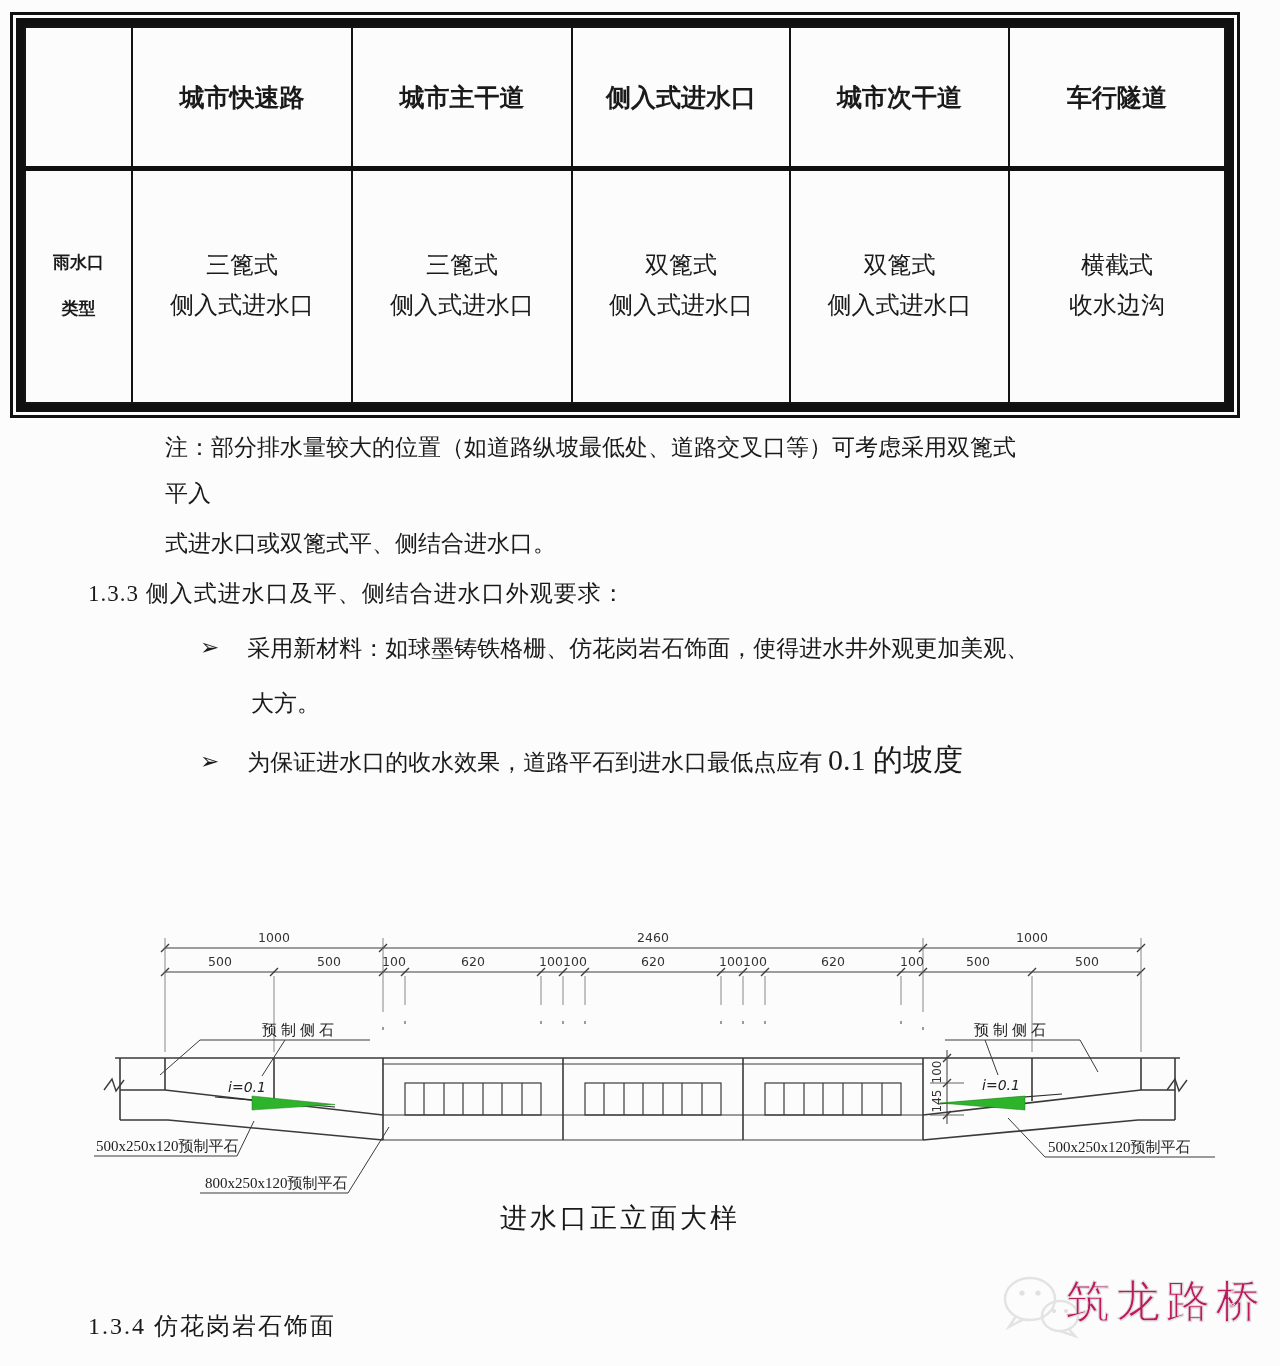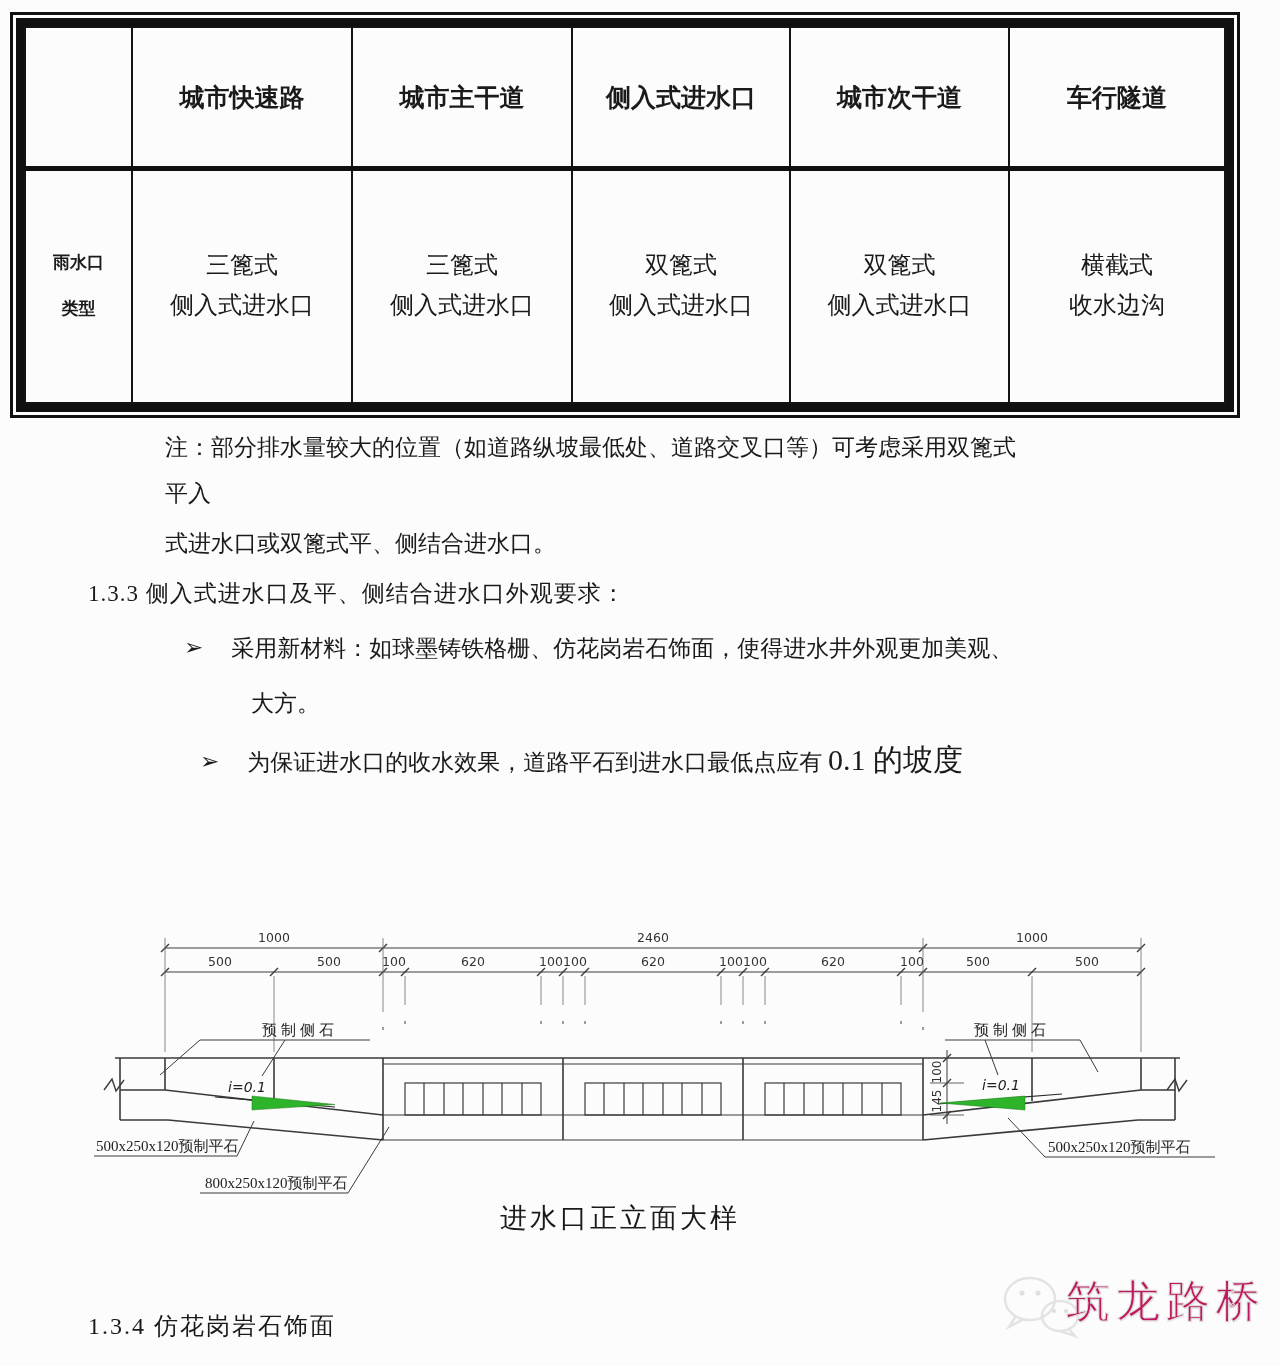--- a/index.html
+++ b/index.html
@@ -103,21 +103,21 @@
     </table>
   </div>
 </div>
 
 <div class="doc-line" style="left:165px;top:432px">注：部分排水量较大的位置（如道路纵坡最低处、道路交叉口等）可考虑采用双篦式</div>
 <div class="doc-line" style="left:165px;top:478px">平入</div>
 <div class="doc-line" style="left:165px;top:528px">式进水口或双篦式平、侧结合进水口。</div>
 
 <div class="heading" style="left:88px;top:578px">1.3.3 侧入式进水口及平、侧结合进水口外观要求：</div>
 
-<div class="bullet-row" style="left:184px;top:633px">
+<div class="bullet-row" style="left:200px;top:633px">
   <span class="bullet-marker">➢</span><span class="bullet-text">采用新材料：如球墨铸铁格栅、仿花岗岩石饰面，使得进水井外观更加美观、</span>
 </div>
 <div class="bullet-row" style="left:251px;top:688px">
   <span class="bullet-text">大方。</span>
 </div>
 <div class="bullet-row" style="left:200px;top:740px">
   <span class="bullet-marker">➢</span><span class="bullet-text">为保证进水口的收水效果，道路平石到进水口最低点应有 </span><span class="bullet-emph">0.1 的坡度</span>
 </div>
 
 <svg class="diagram" width="1280" height="345" viewBox="0 898 1280 345" xmlns="http://www.w3.org/2000/svg">

